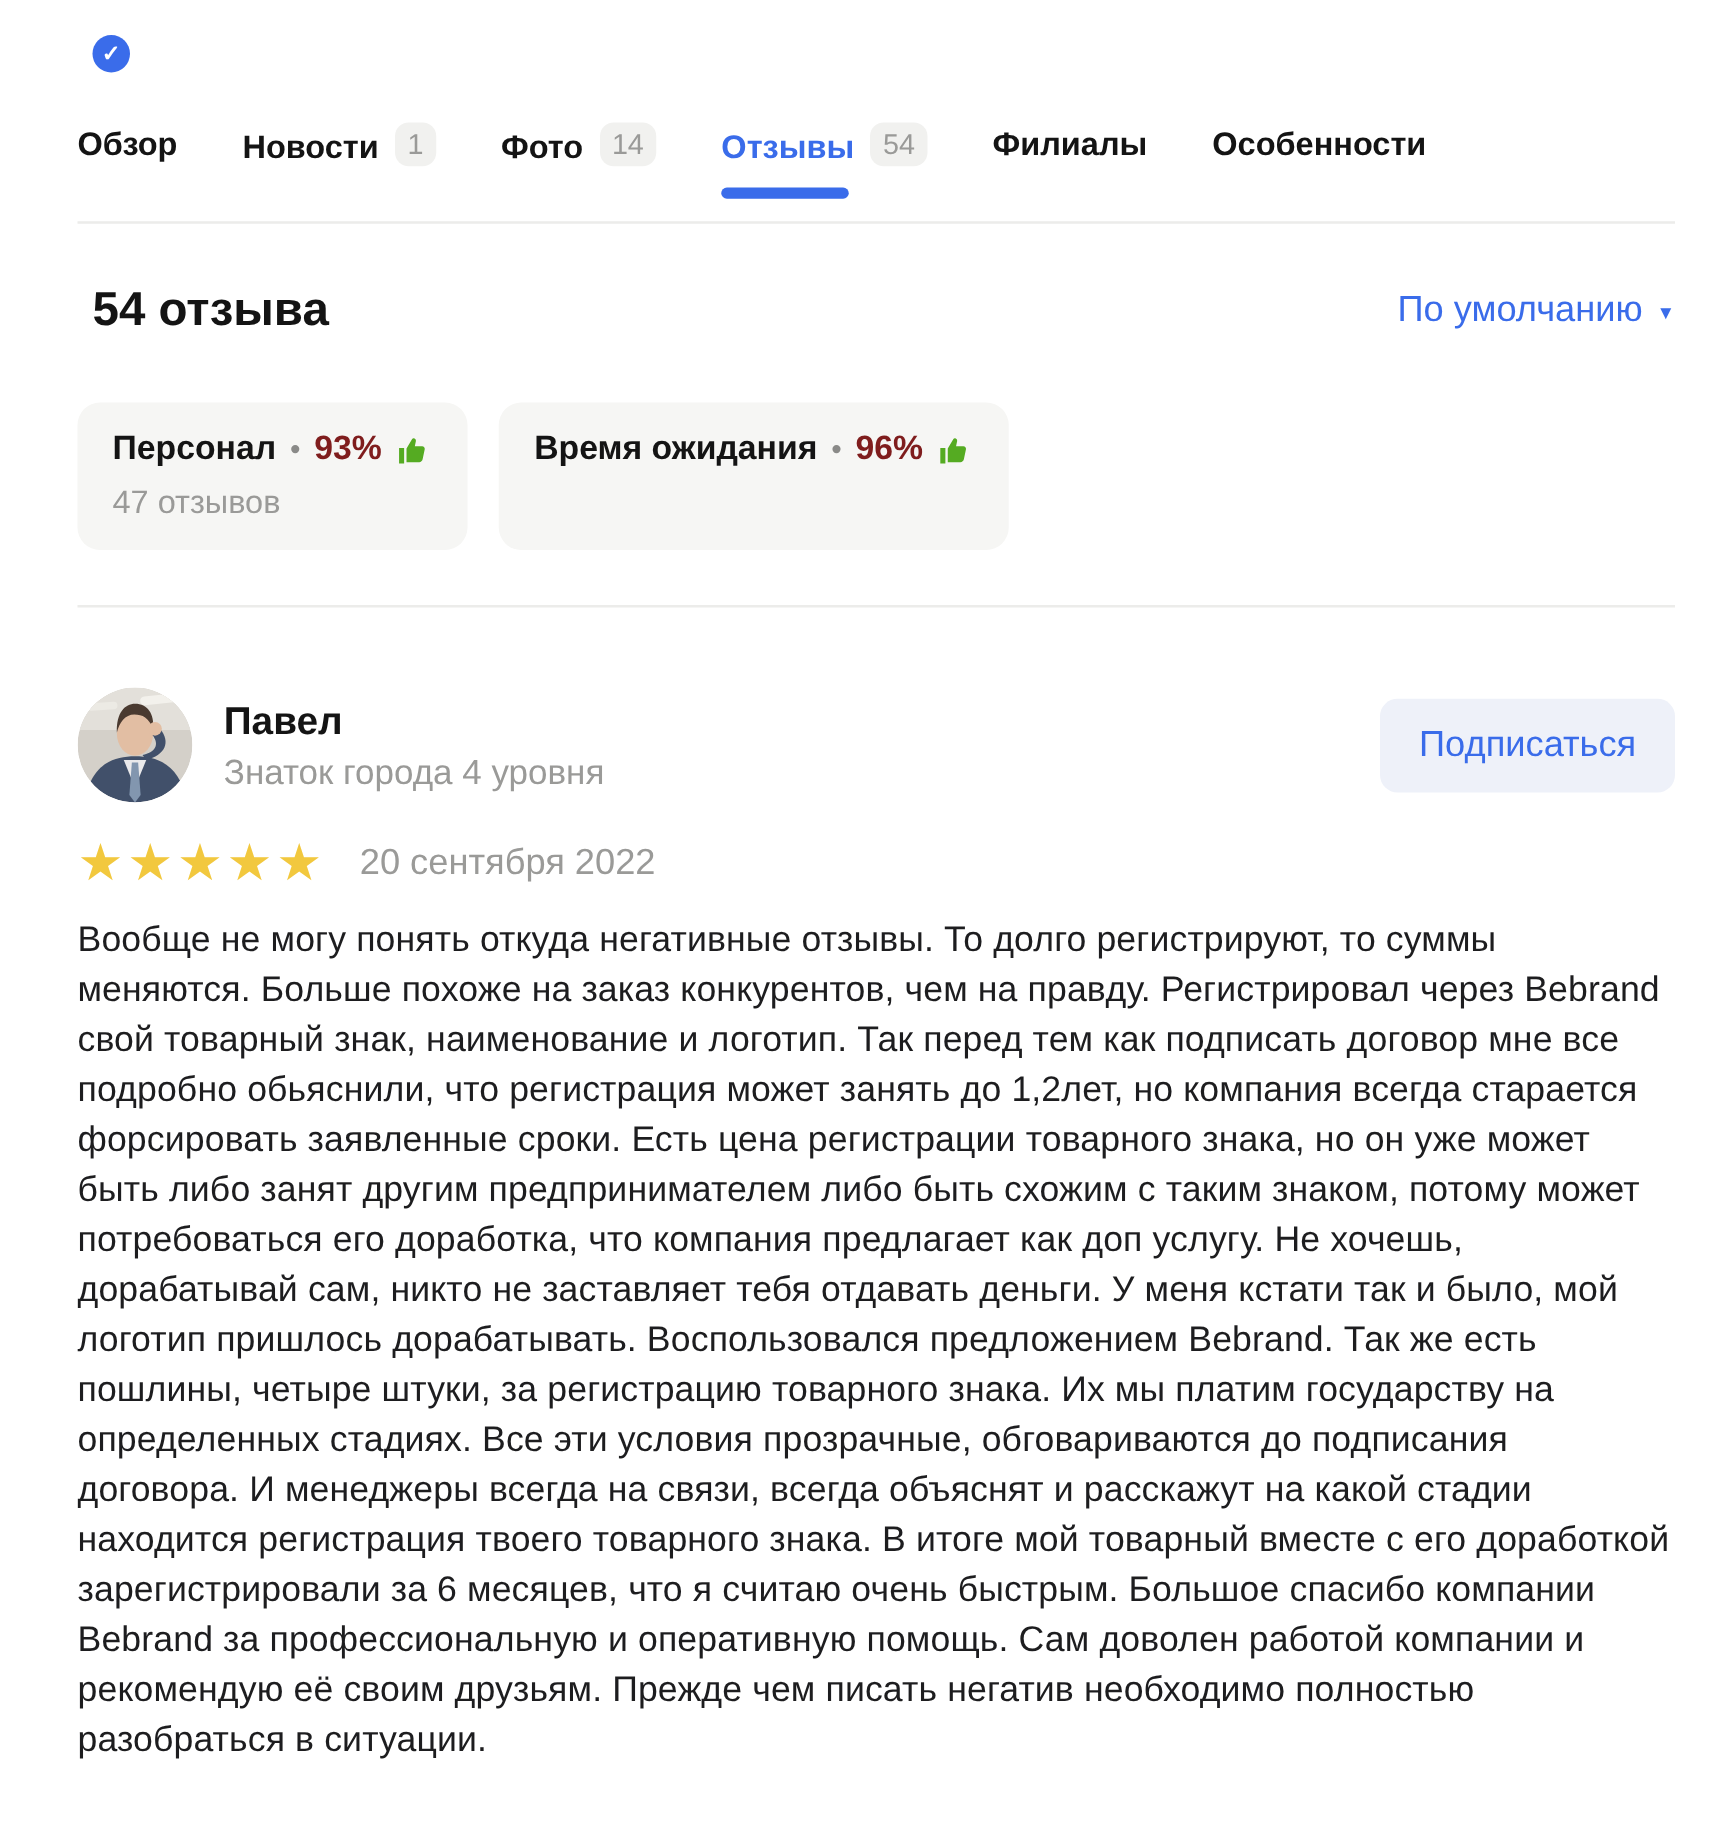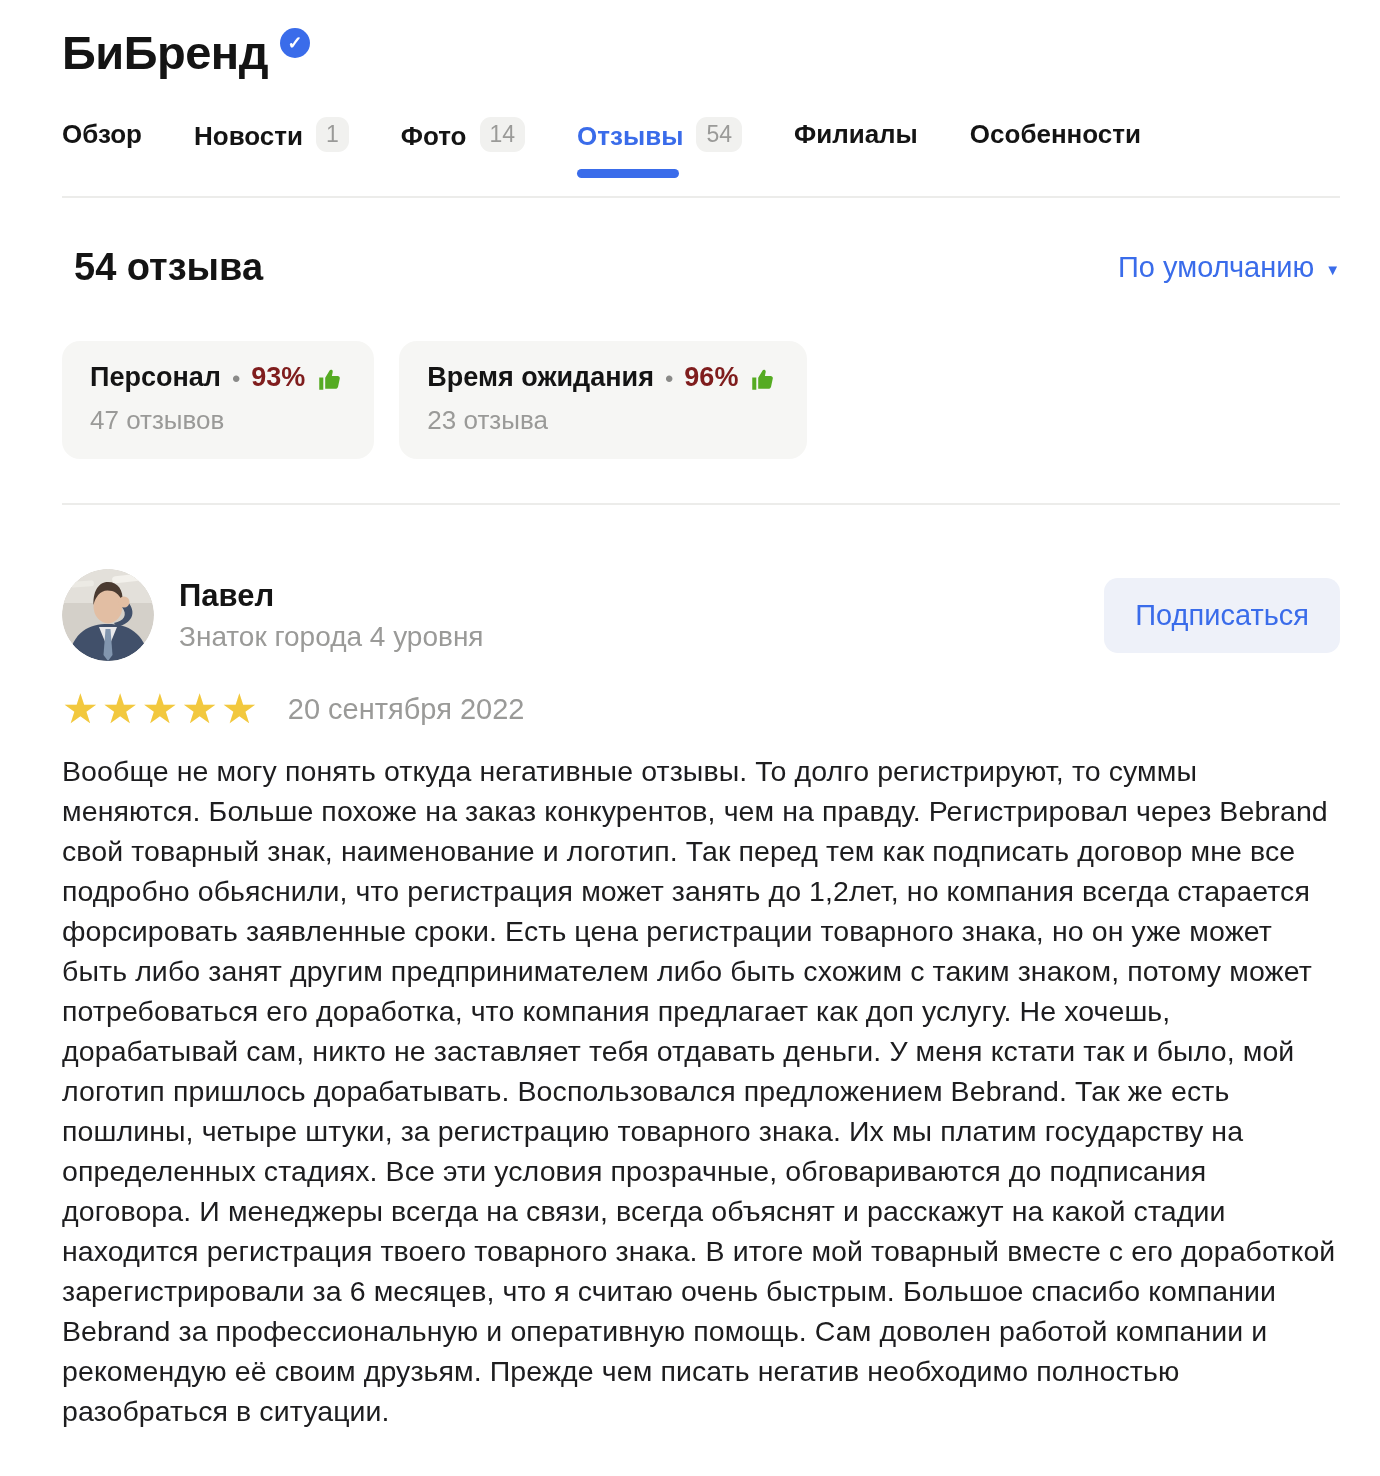--- a/index.html
+++ b/index.html
@@ -82,21 +82,20 @@
     margin: 21px 0 16px; font-size: 28.5px; line-height: 40px;
     color: #1d1d1f; letter-spacing: 0.1px; max-width: 1282px;
   }
 </style>
 </head>
 <body>
 
 <div class="page">
 
   <header class="biz-header">
-    <h1 class="biz-title">БиБренд</h1>
     <span class="verified">✓</span>
   </header>
 
   <nav class="tabs">
     <div class="tab">
       <span class="tab-label">Обзор</span>
 
     </div>
     <div class="tab">
       <span class="tab-label">Новости</span>
@@ -151,21 +150,20 @@
       <div class="chip-top">
         <span>Время ожидания</span>
         <span class="chip-dot">•</span>
         <span class="chip-percent">96%</span>
         <span class="thumb">
           <svg viewBox="0 0 24 24">
               <path d="M2 10.2h3.6v11H2zM7.3 21.2V10.4l3.9-6.5c.35-.6 1.1-.85 1.75-.55.8.35 1.15 1.05 1 1.9l-.75 3.55h5.2c1.2 0 2.1 1.1 1.85 2.3l-1.5 7.1c-.3 1.2-1.2 2.1-2.45 2.1H7.3z"></path>
             </svg>
         </span>
       </div>
-      <div class="chip-count">23 отзыва</div>
     </div>
   </div>
 
   <div class="divider"></div>
 
   <article class="review">
     <div class="review-head">
       <div class="avatar">
         <svg viewBox="0 0 92 92" width="92" height="92">
           <defs>

